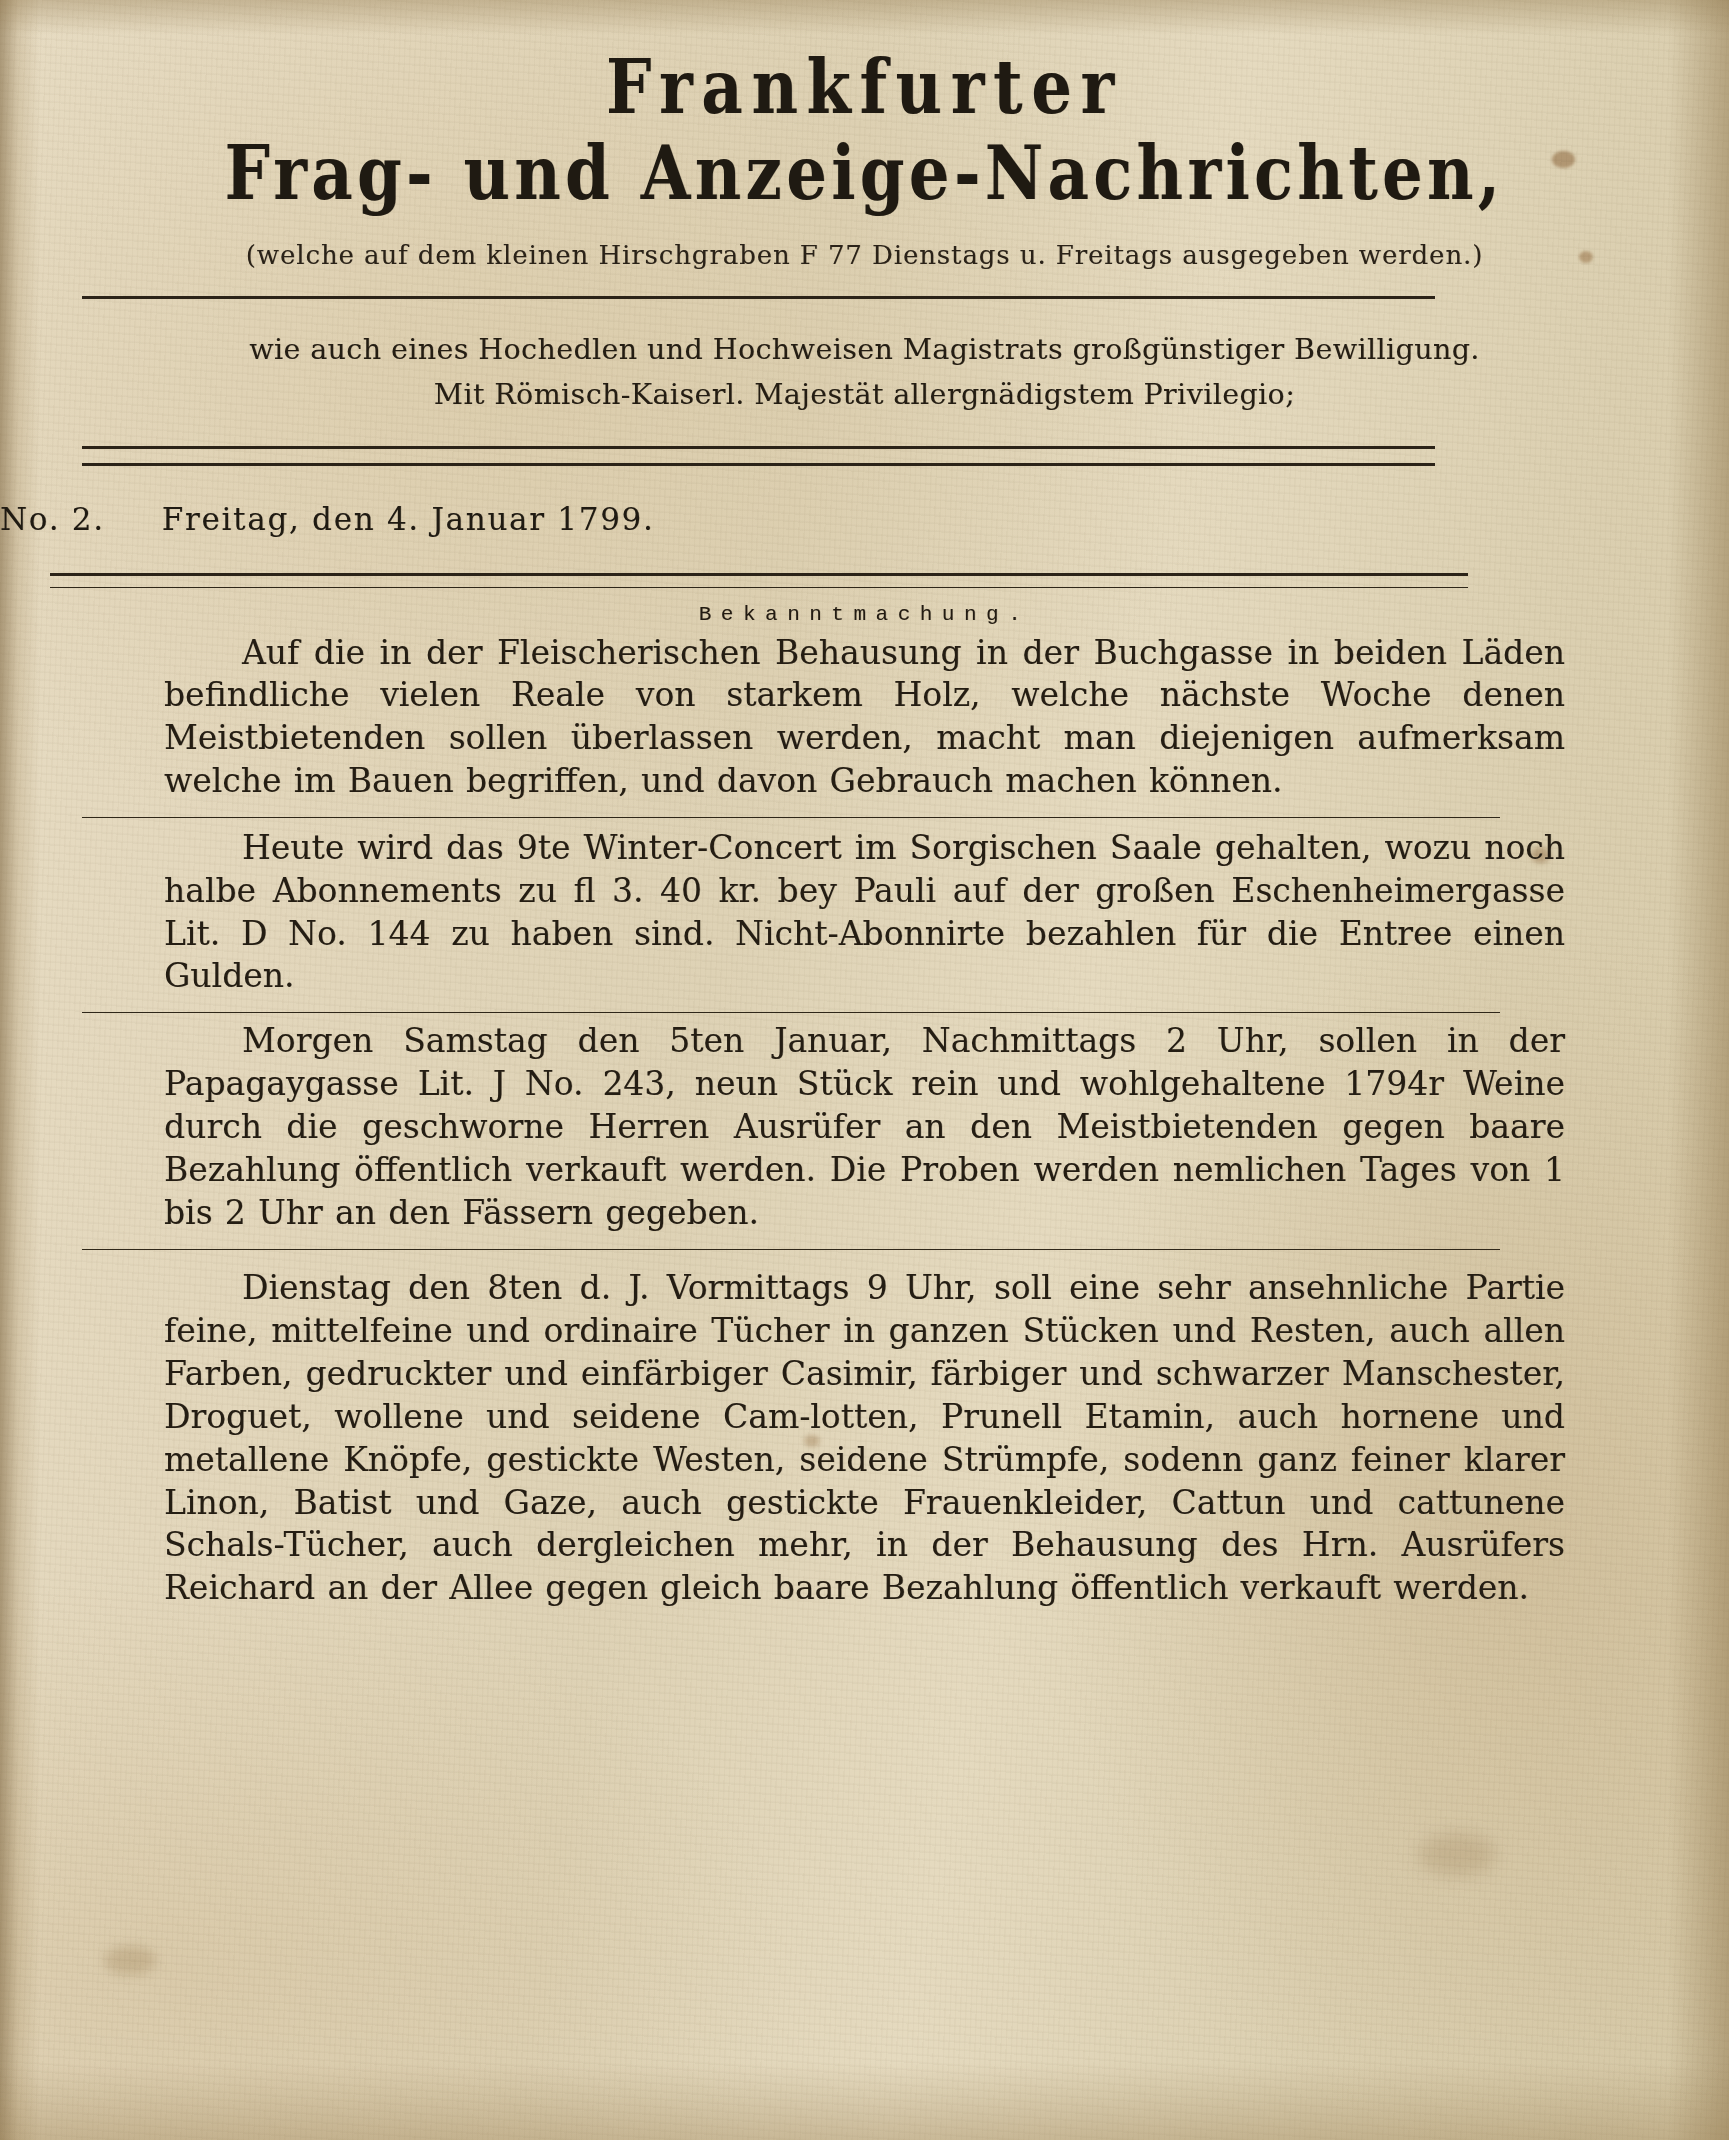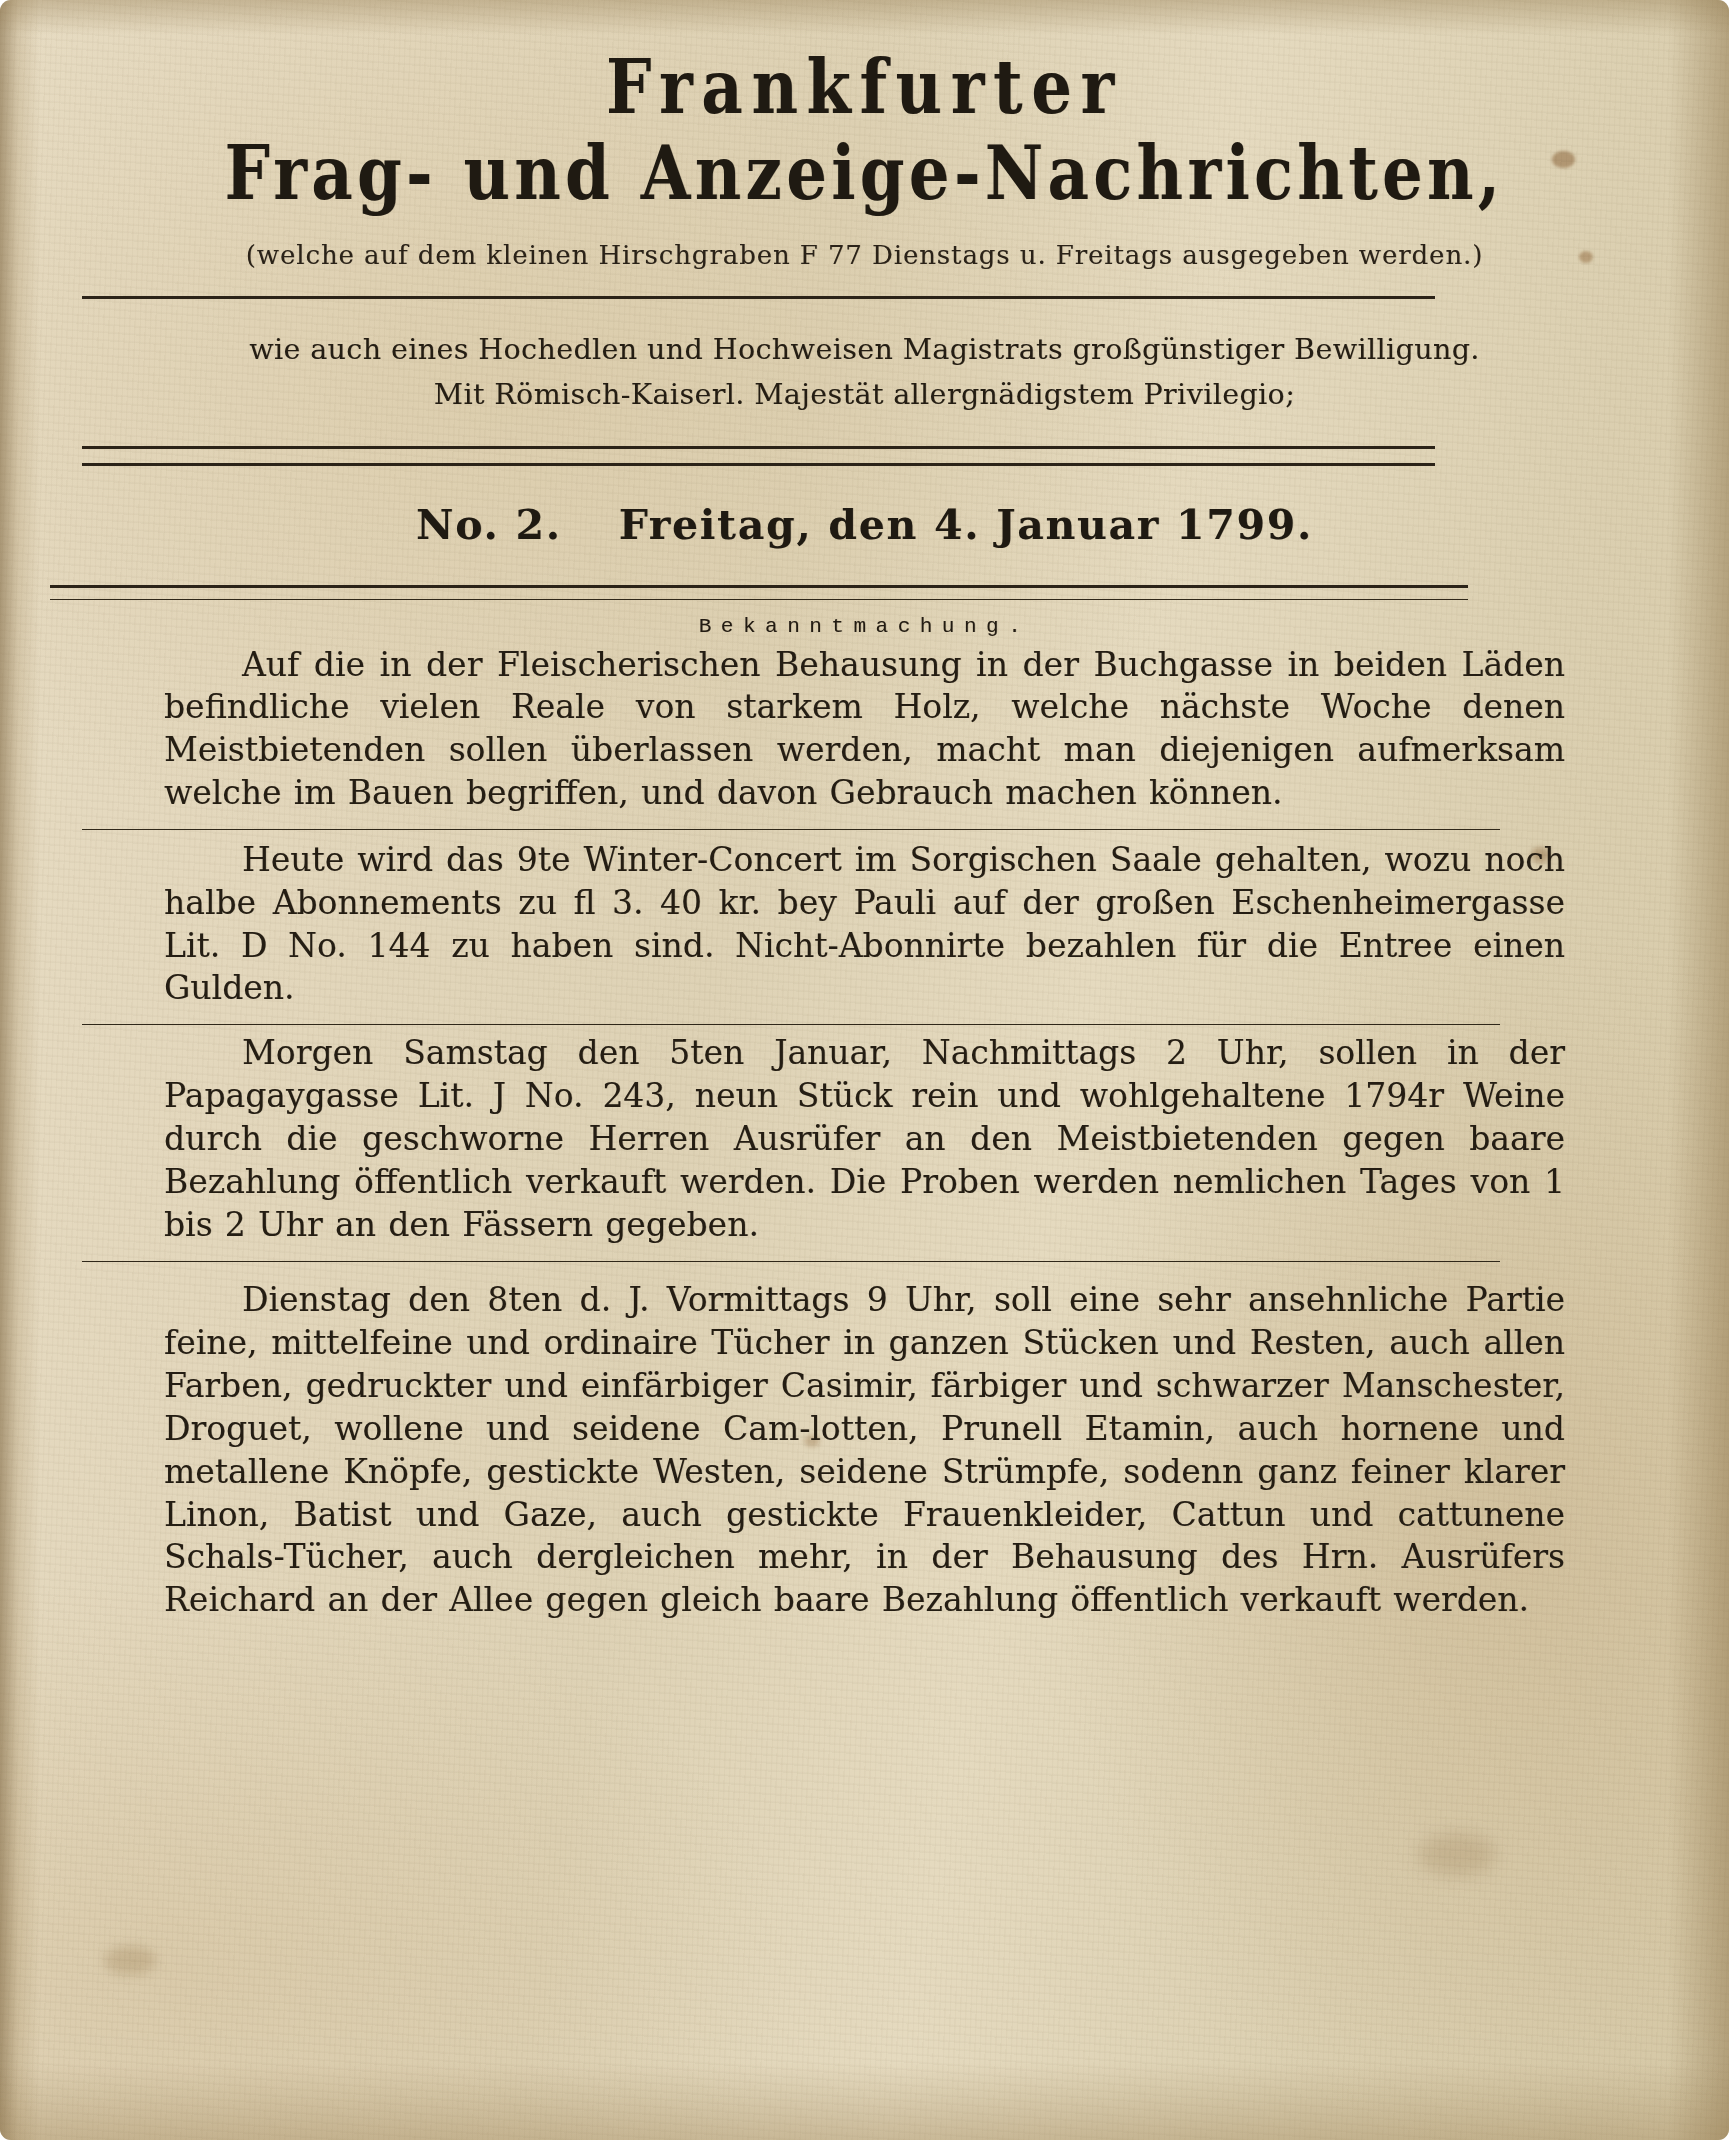--- a/index.html
+++ b/index.html
@@ -18,21 +18,20 @@
   .page {
     position: relative;
     width: 1729px;
     height: 2140px;
     background:
       radial-gradient(ellipse 1211px 778px at 30% 18%, rgba(214,196,158,0.45) 0%, rgba(214,196,158,0) 62%),
       radial-gradient(ellipse 778px 1038px at 88% 72%, rgba(196,172,132,0.40) 0%, rgba(196,172,132,0) 60%),
       radial-gradient(ellipse 951px 605px at 10% 92%, rgba(205,184,145,0.40) 0%, rgba(205,184,145,0) 65%),
       linear-gradient(100deg, #e7dcc3 0%, #e3d7bc 20%, #ded2b5 42%, #e5dabf 60%, #dbcfb0 80%, #d6c9a7 100%);
     overflow: hidden;
-    border-radius: 11px;
   }
   
   .grain {
     position: absolute;
     inset: 0;
     pointer-events: none;
     background-image:
       repeating-linear-gradient(92deg, rgba(120,98,60,0.045) 0px, rgba(120,98,60,0.045) 0.9px, rgba(0,0,0,0) 1.7px, rgba(0,0,0,0) 5.2px),
       repeating-linear-gradient(4deg, rgba(90,70,40,0.035) 0px, rgba(90,70,40,0.035) 0.9px, rgba(0,0,0,0) 2.6px, rgba(0,0,0,0) 7.8px);
     mix-blend-mode: multiply;
@@ -124,23 +123,23 @@
 
   .privilegio {
     text-align: center;
     font-size: 28.5px;
     line-height: 1.55;
     letter-spacing: 0.4px;
     color: #241d13;
   }
 
   .issueline {
-    text-align: center;
-    font-weight: 700;
-    font-size: 41px;
+    text-align: left;
+    font-weight: 400;
+    font-size: 31px;
     letter-spacing: 1.7px;
     color: #1f1a12;
   }
   .issueline .no { margin-right: 57px; }
 
   .section-head {
     text-align: center;
     font-size: 21px;
     letter-spacing: 9.5px;
     margin: 15.6px 0 5.2px 0;

